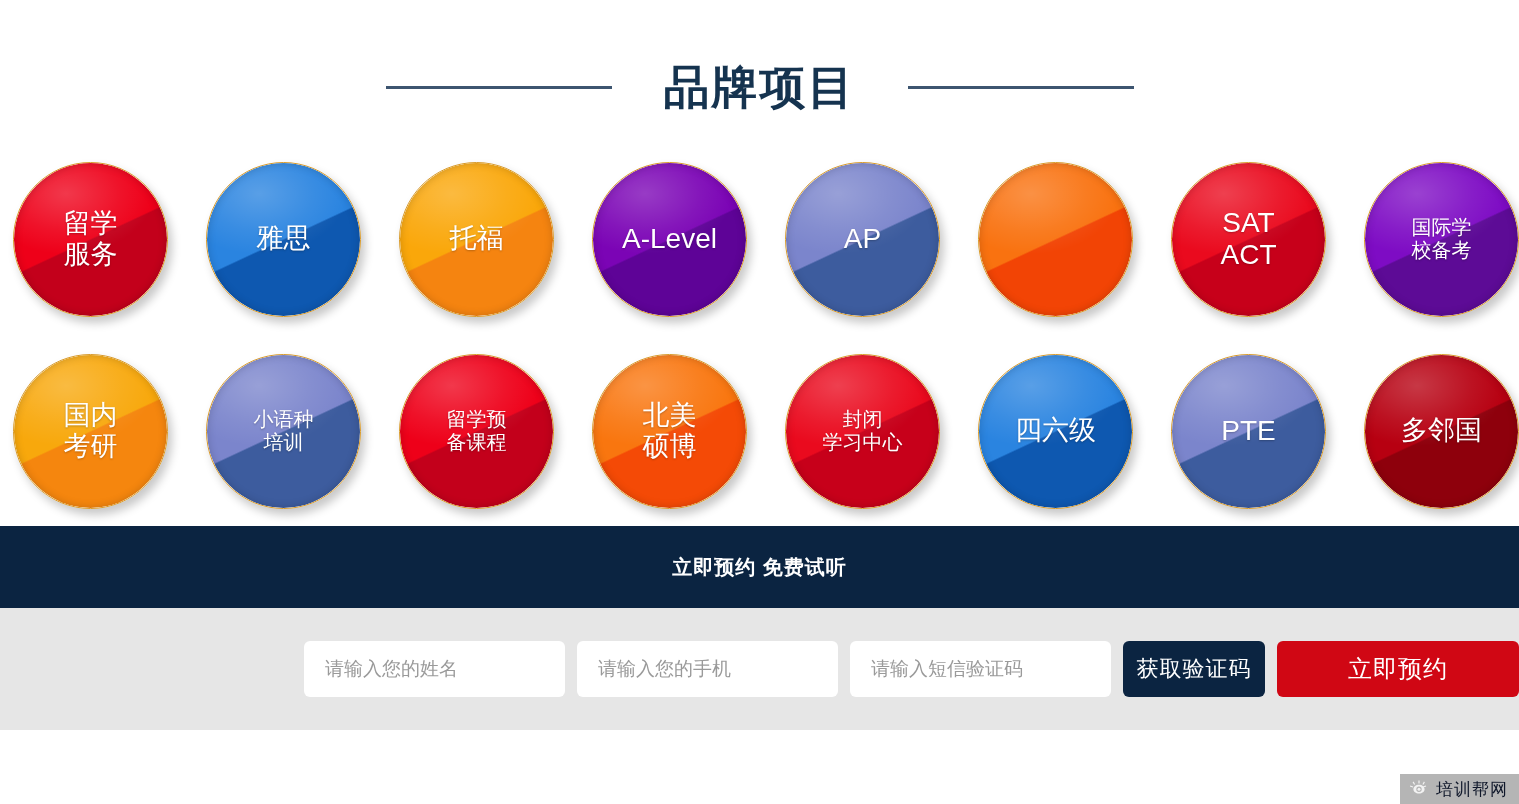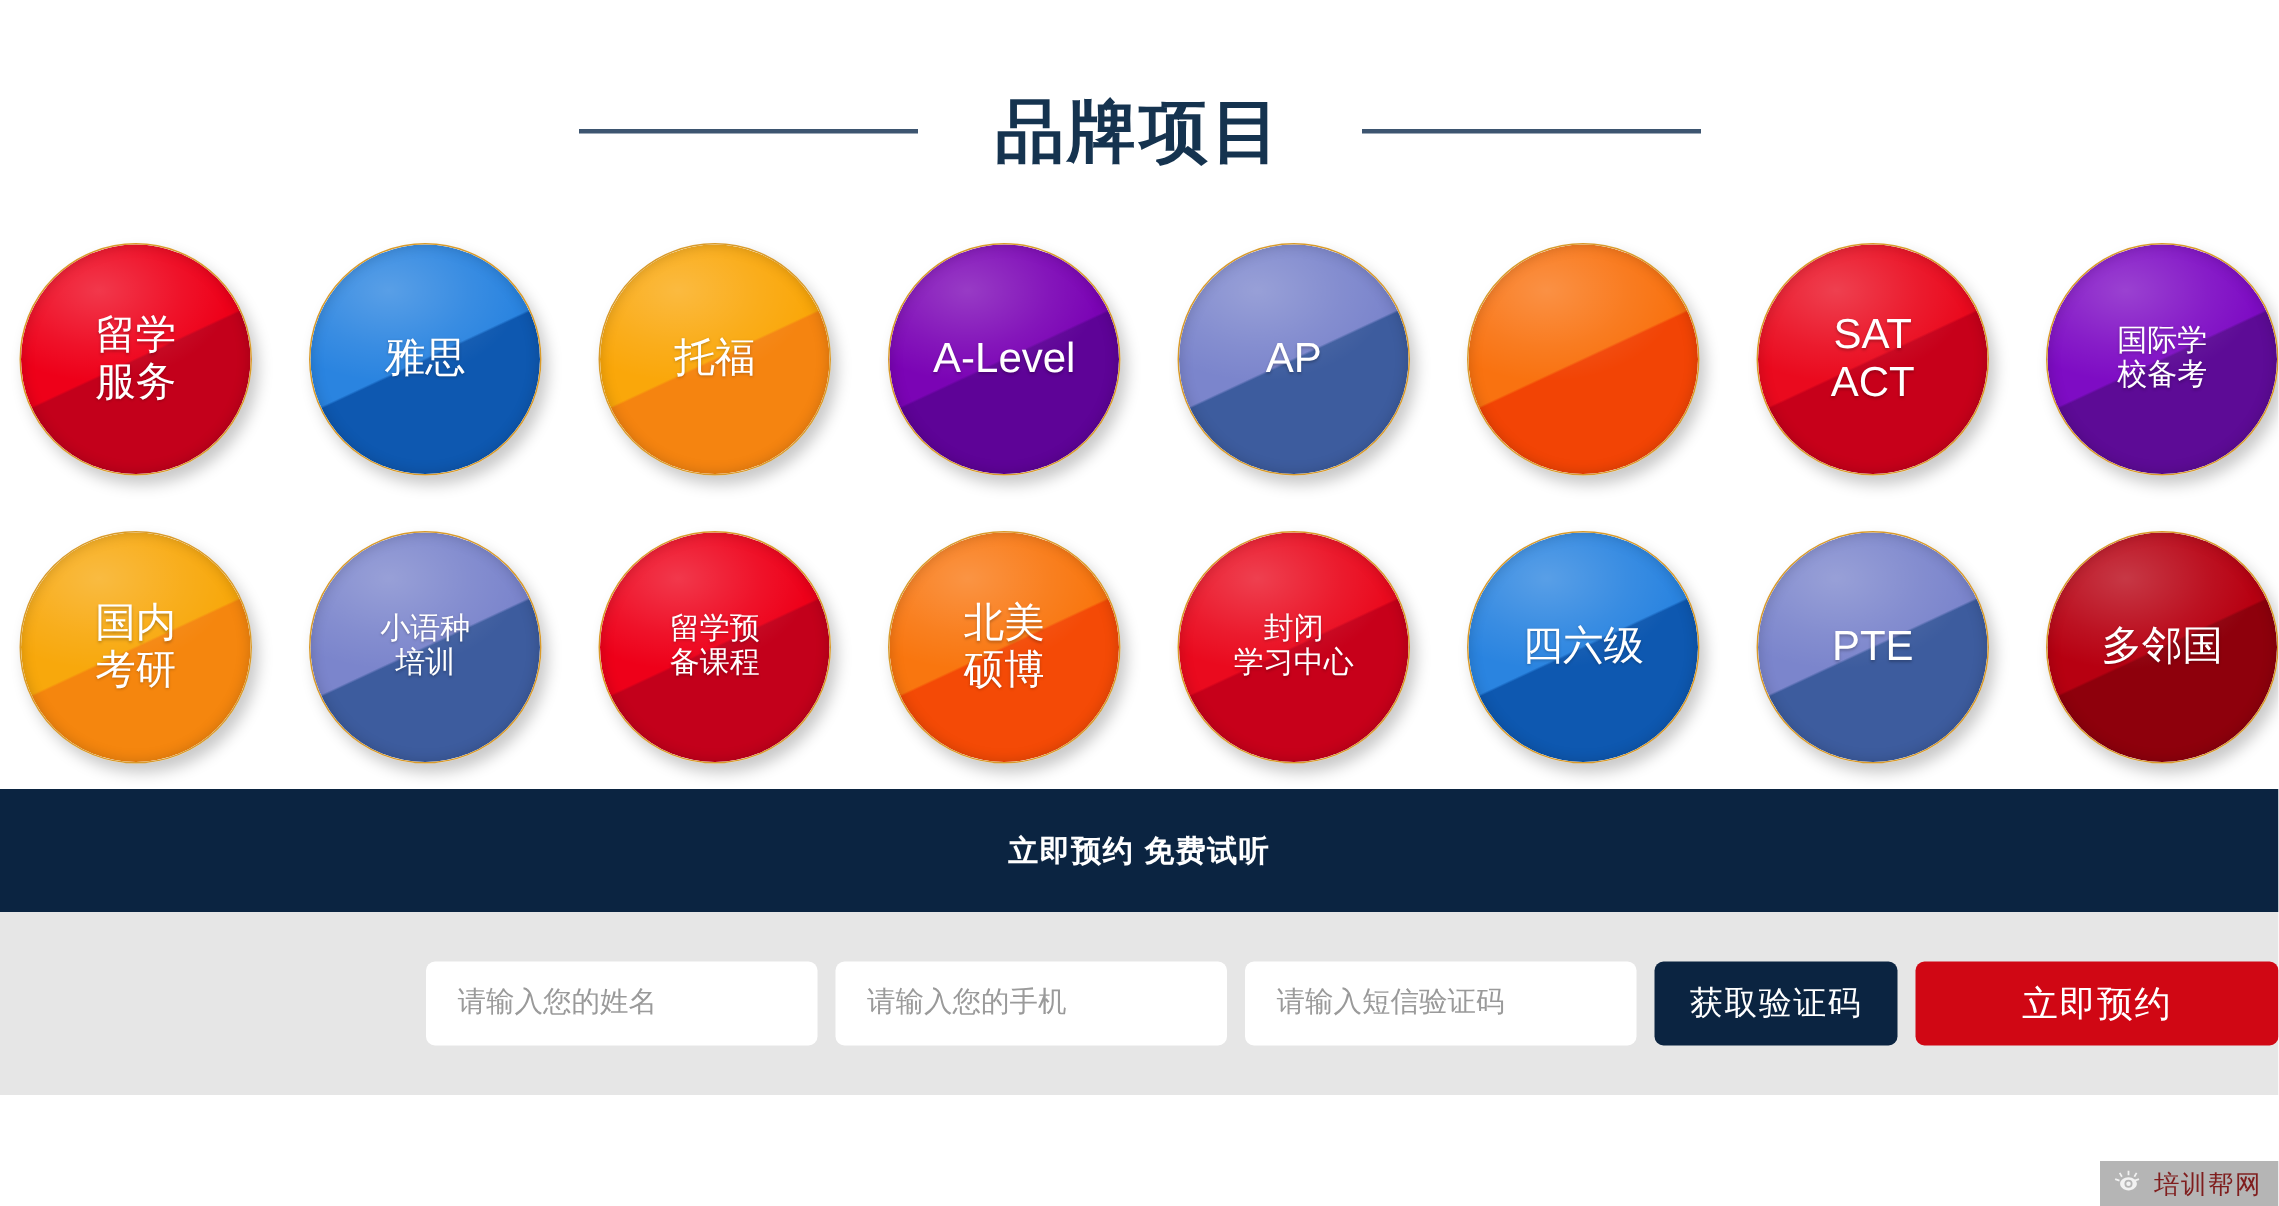--- a/index.html
+++ b/index.html
@@ -165,37 +165,37 @@
     height: 56px;
     border: none;
     border-radius: 6px;
     font-size: 22px;
     font-family: "Liberation Sans", "DejaVu Sans", sans-serif;
     color: #ffffff;
     cursor: pointer;
     letter-spacing: 1px;
   }
   .btn-code {
-    width: 162px;
+    width: 142px;
     background: #0b2441;
   }
   .btn-submit {
     width: 242px;
     background: #d00714;
     font-size: 24px;
   }
 
   
   .watermark {
     position: absolute;
     right: 0;
     bottom: 0;
     height: 30px;
     background: #b5b5b5;
-    color: #7f1d1d;
+    color: #0f172a;
     display: flex;
     align-items: center;
     gap: 7px;
     padding: 0 11px 0 9px;
     font-size: 17px;
     letter-spacing: 1px;
   }
   .watermark .wm-icon {
     display: inline-flex;
     align-items: center;

